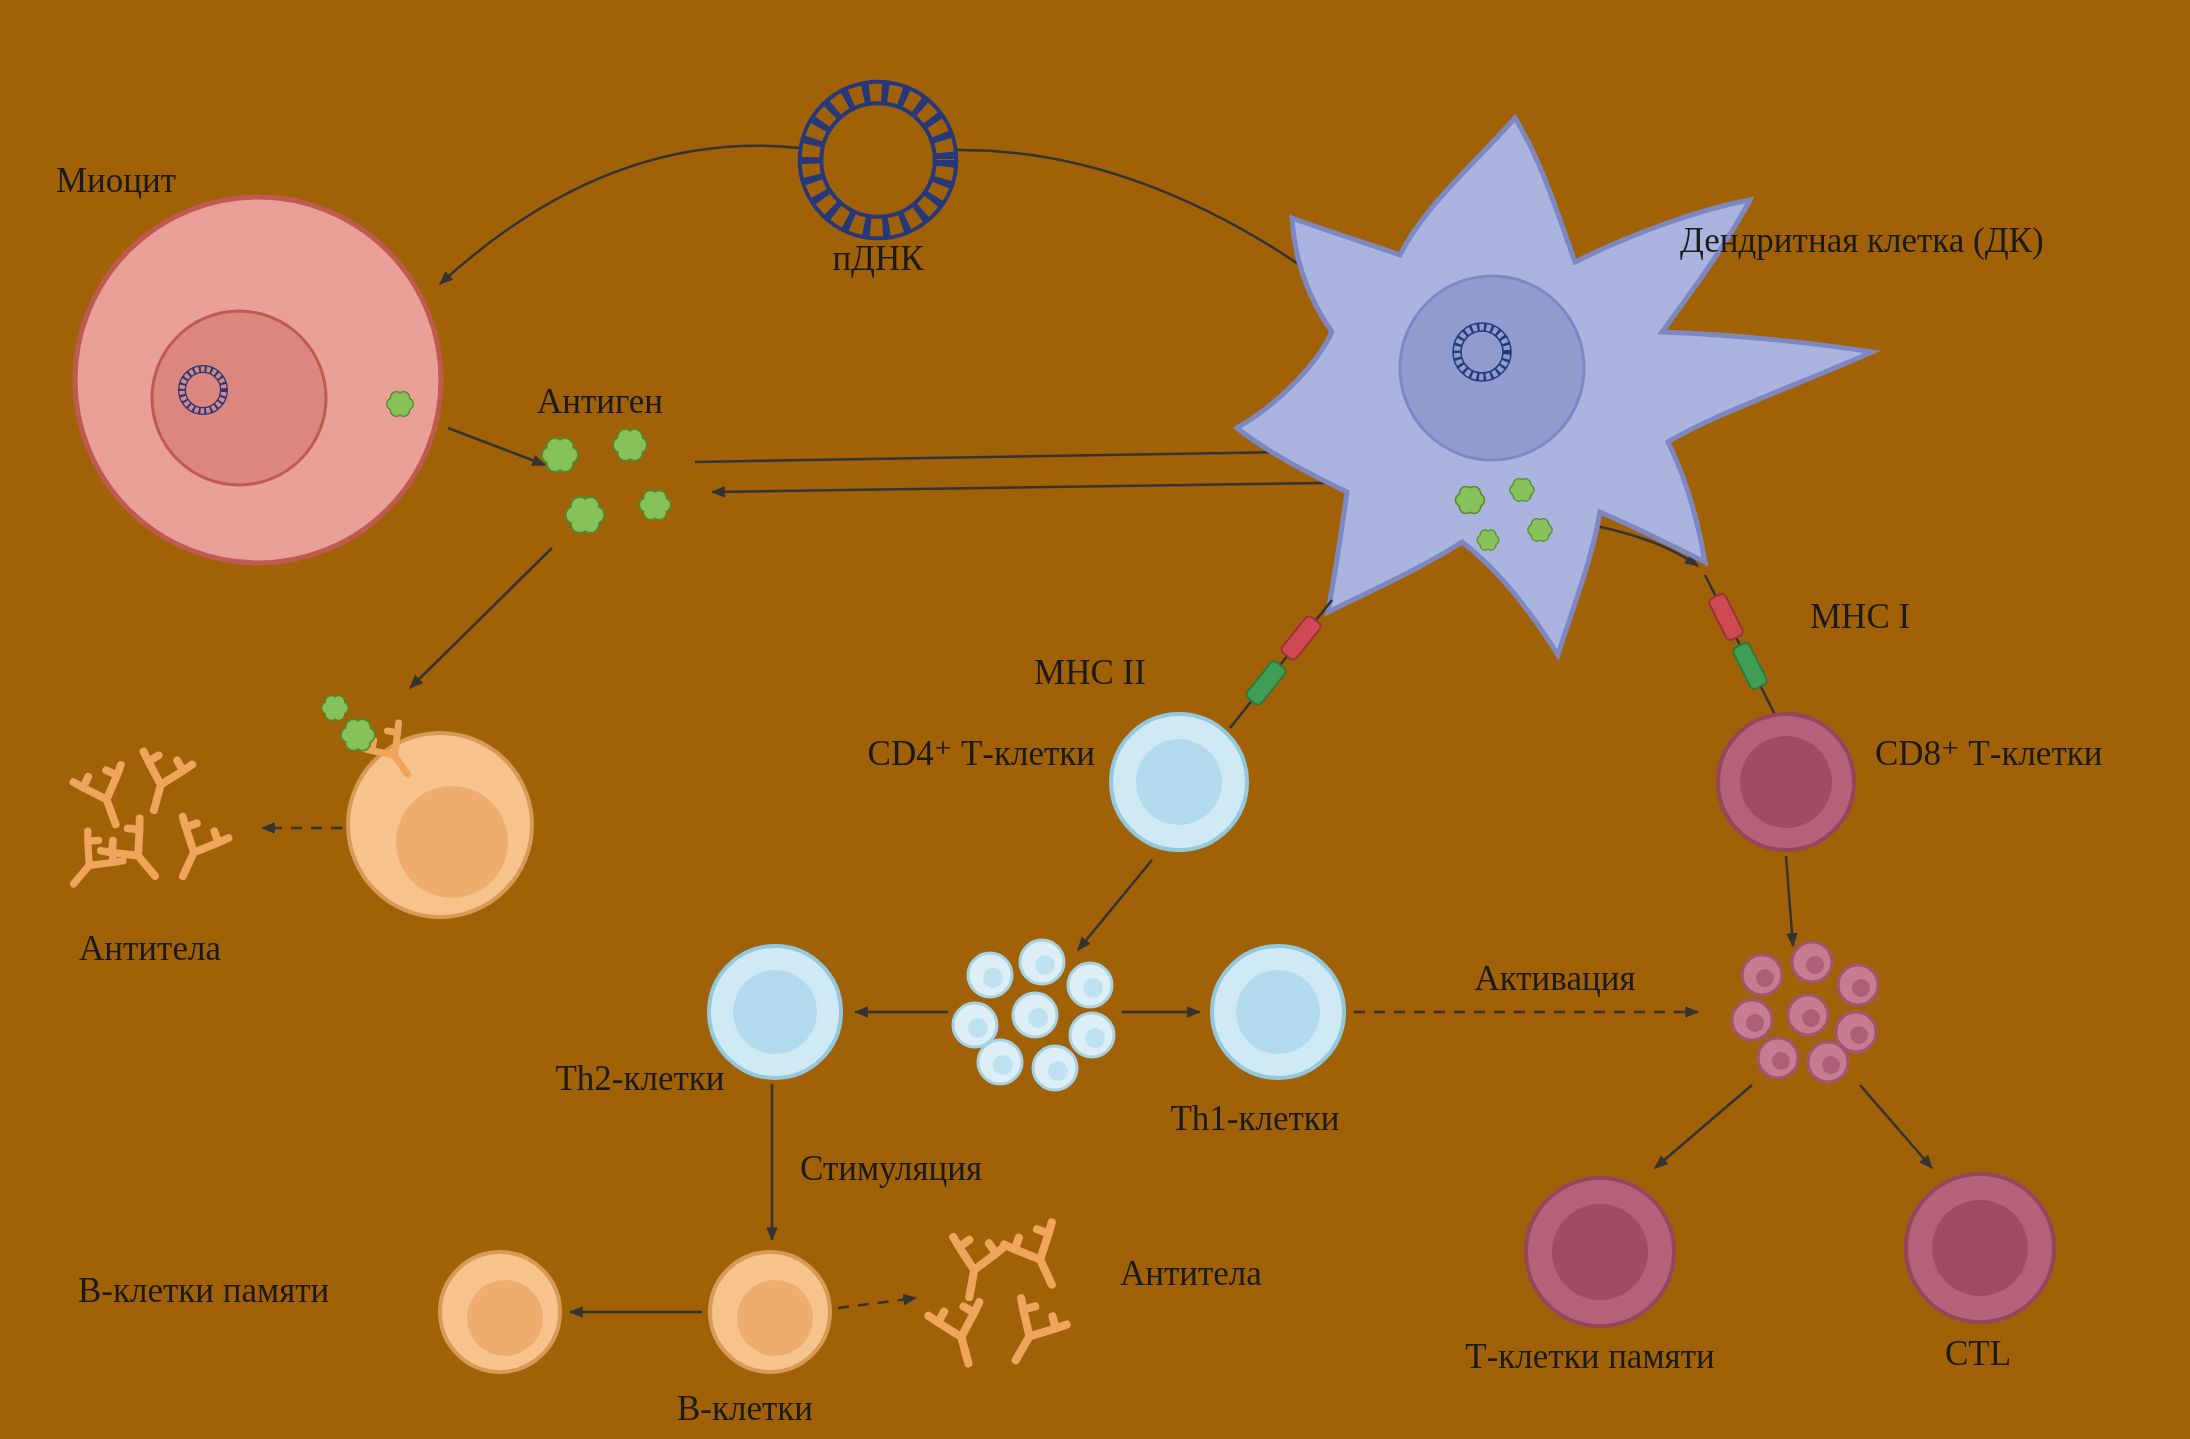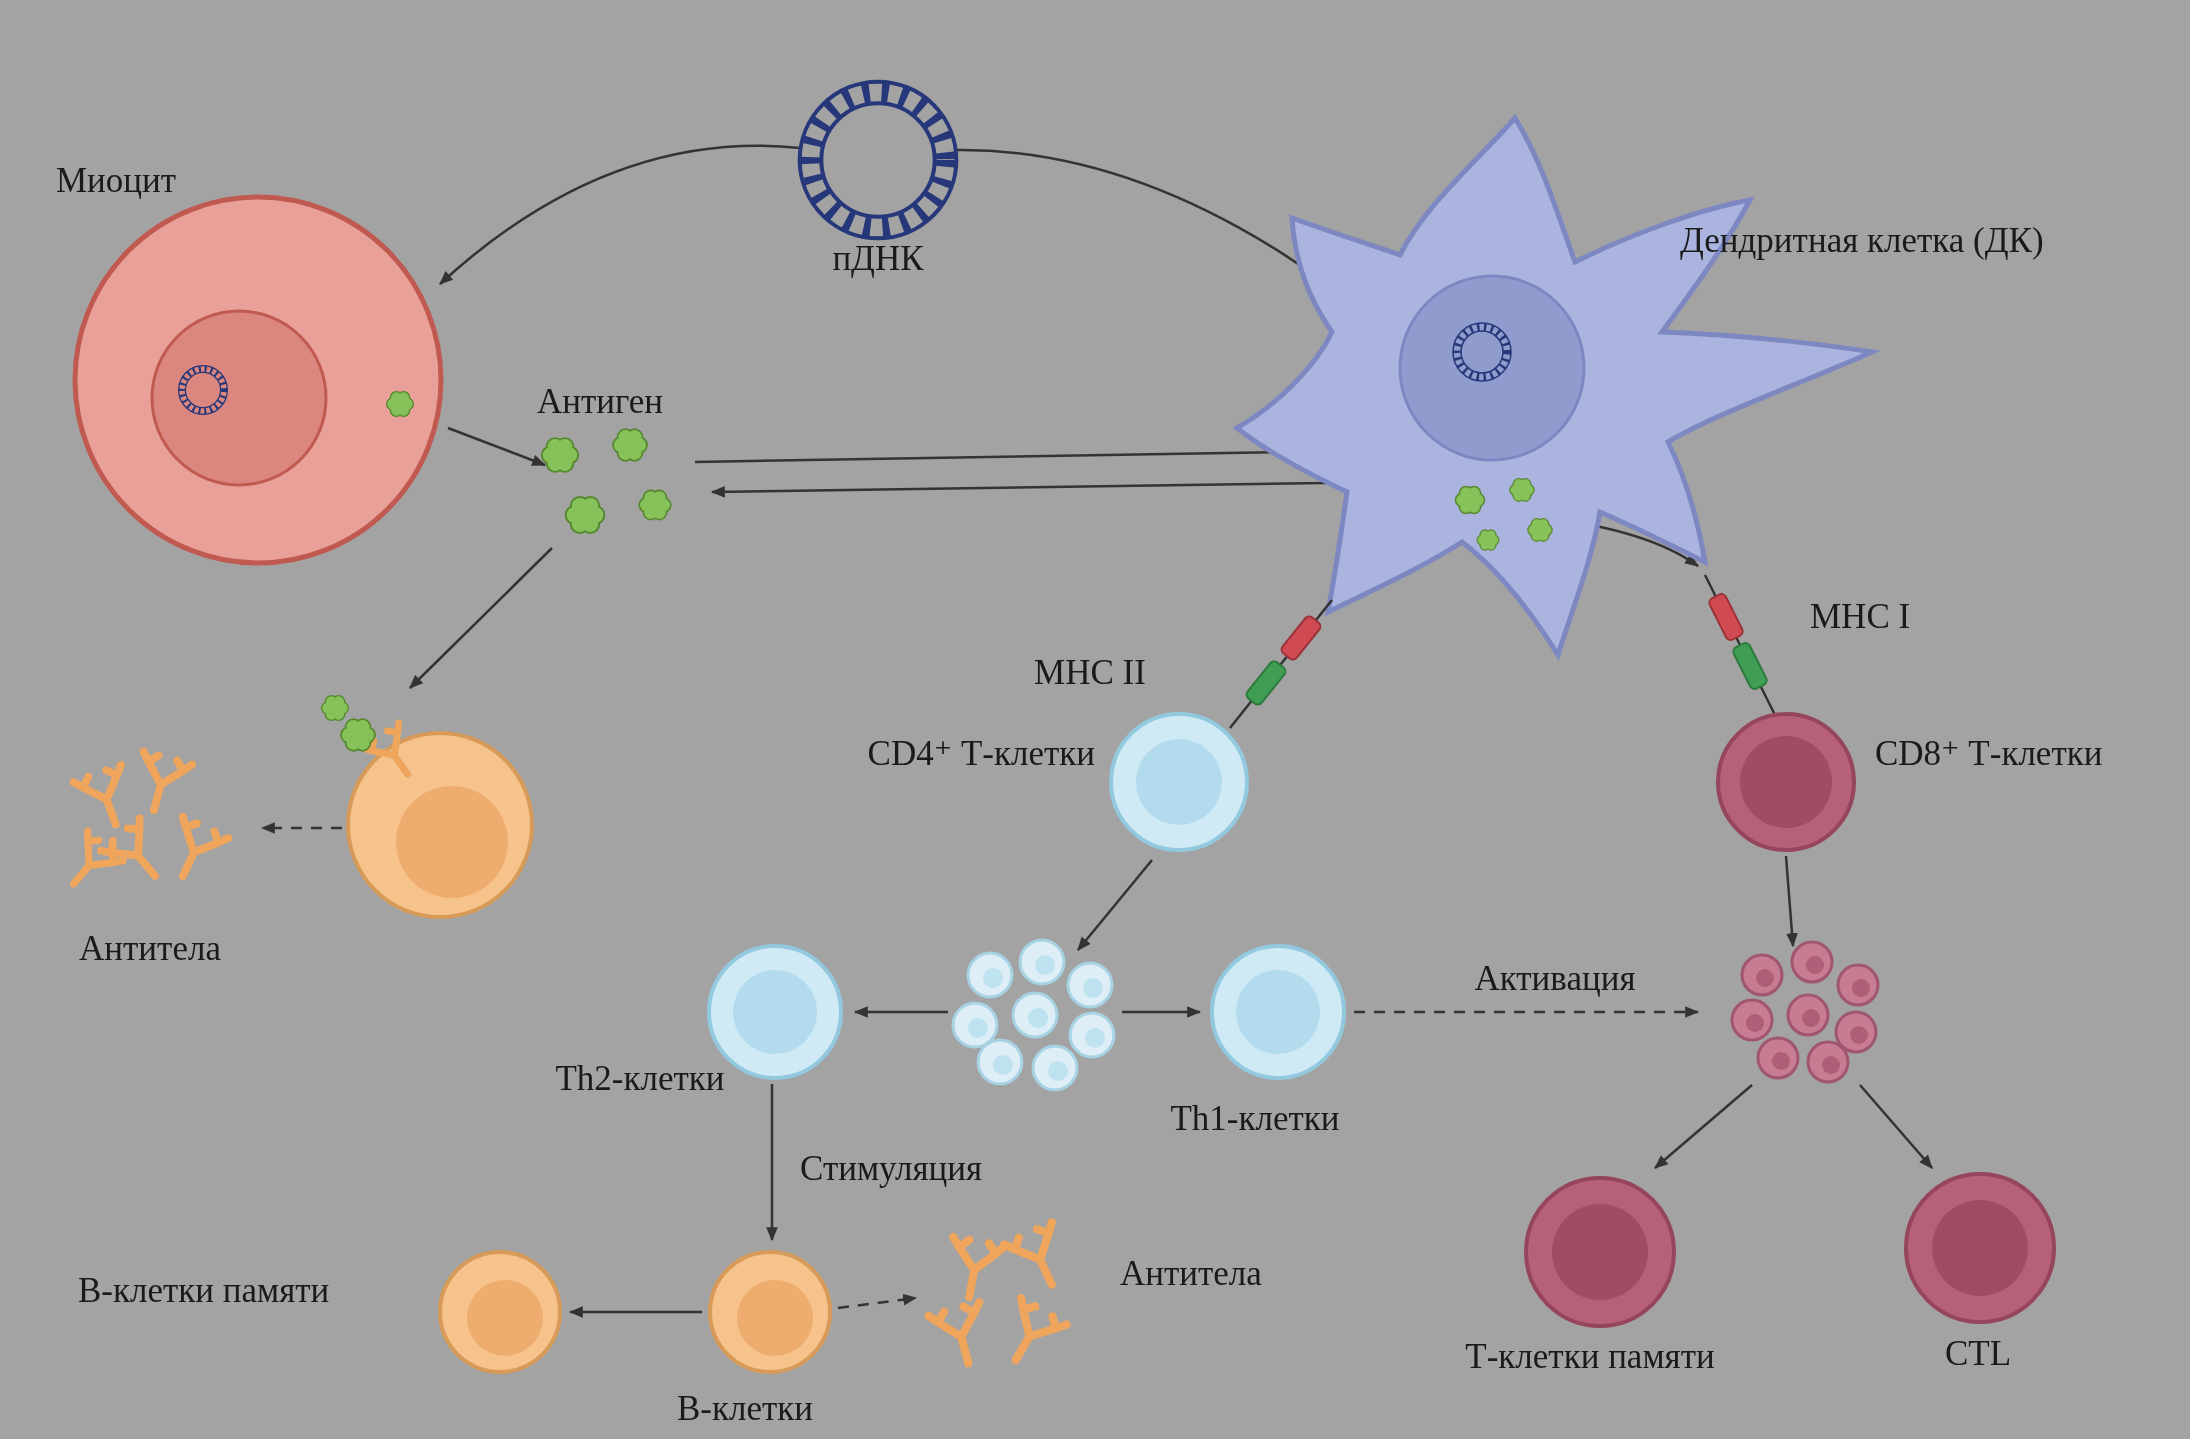--- a/index.html
+++ b/index.html
@@ -1,16 +1,16 @@
 <!DOCTYPE html>
 <html style="--arrow: #333333; --label-text: #1a1a1a; --myocyte-fill: #e9a098; --myocyte-stroke: #c05a50; --myocyte-nucleus: #db867e; --dendritic-fill: #abb4de; --dendritic-stroke: #7d88c3; --dendritic-nucleus: #919cce; --plasmid: #26387a; --antigen-fill: #86c159; --antigen-stroke: #55882e; --antibody: #f0a55c; --bcell-fill: #f5c38b; --bcell-stroke: #d79a58; --bcell-inner: #eeac6e; --tblue-fill: #cfe9f5; --tblue-stroke: #92c9df; --tblue-inner: #b2dcee; --smallblue-fill: #ddeef7; --smallblue-stroke: #a6d2e3; --smallblue-inner: #bfe2f0; --tred-fill: #b6607a; --tred-stroke: #95455c; --tred-inner: #a14b64; --smallred-fill: #c87c91; --smallred-stroke: #a05570; --smallred-inner: #ae5e77; --mhc-red: #cf4a52; --mhc-green: #3f9e53;"><head>
 <meta charset="utf-8">
 <style>
   html,body{margin:0;padding:0;background:#ffffff;}
-  .stage{position:relative;width:2190px;height:1439px;background:#a3a3a3;overflow:hidden;}
+  .stage{position:relative;width:2190px;height:1439px;background:#a16207;overflow:hidden;}
   svg{display:block;}
   .lbl{
     font-family:"Liberation Serif","DejaVu Serif",serif;
     font-size:35px;
     fill:var(--label-text,#1a1a1a);
   }
   .arrow{stroke:var(--arrow,#333);stroke-width:2.5;fill:none;marker-end:url(#ah);}
   .arrow-dash{stroke:var(--arrow,#333);stroke-width:2.5;fill:none;stroke-dasharray:11 9;marker-end:url(#ah);}
   .myo-body{fill:var(--myocyte-fill,#e9a098);stroke:var(--myocyte-stroke,#c05a50);stroke-width:5;}
   .myo-nuc{fill:var(--myocyte-nucleus,#db867e);stroke:var(--myocyte-stroke,#c05a50);stroke-width:3;}

